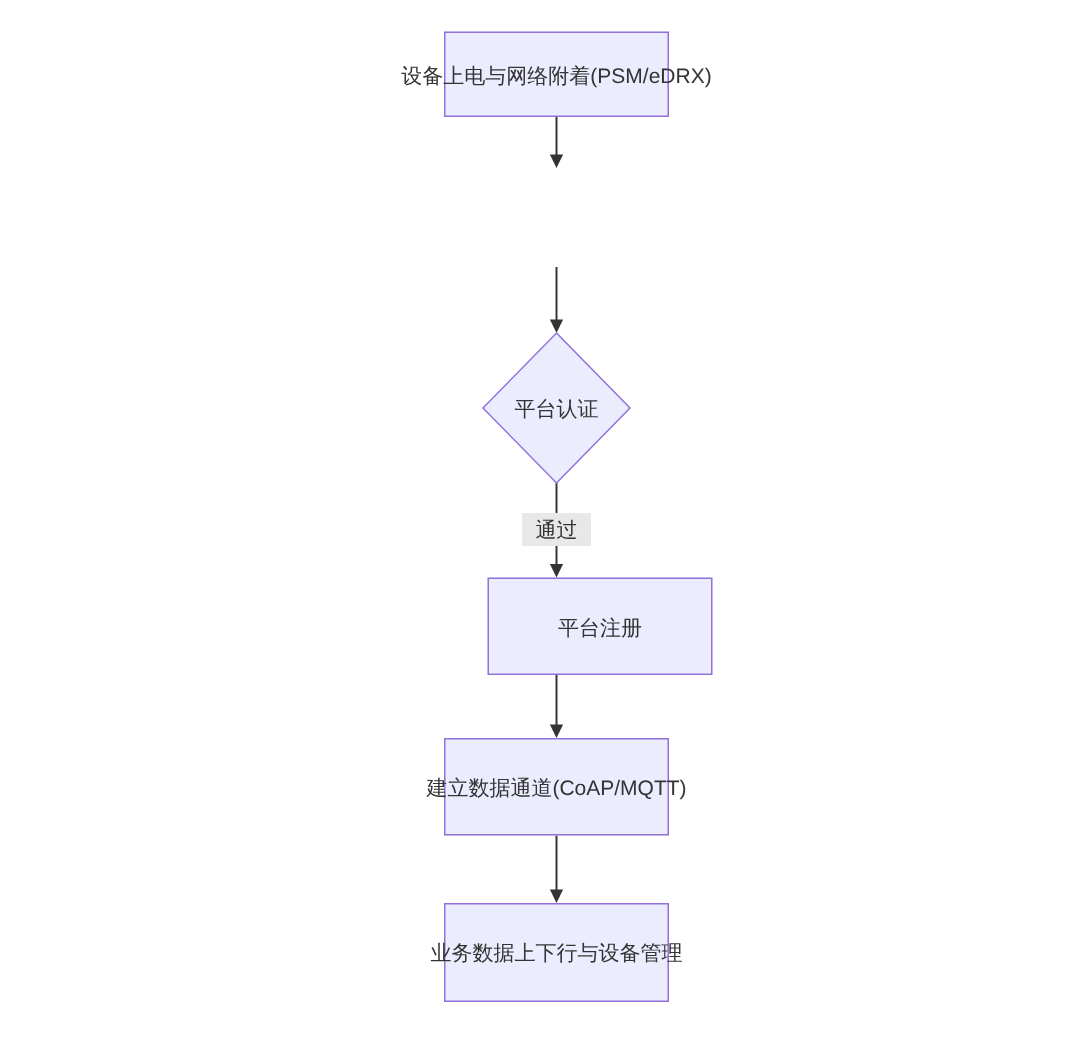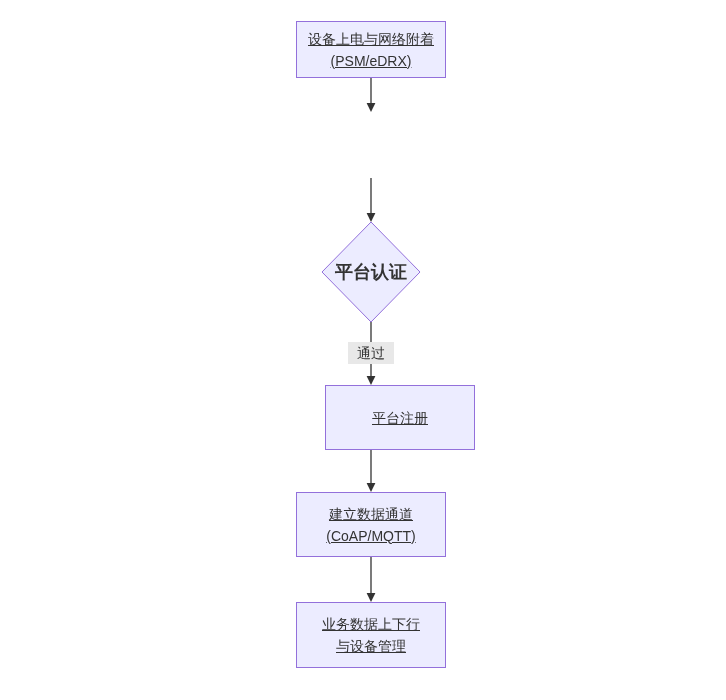--- a/index.html
+++ b/index.html
@@ -21,34 +21,33 @@
   .edges{position:absolute;left:0;top:0;width:726px;height:700px;}
   .edge-line{stroke:var(--arrow);stroke-width:1.3;fill:none;}
   .arrowhead{fill:var(--arrow);stroke:none;}
   .diamond{fill:var(--node-fill);stroke:var(--node-border);stroke-width:1;}
   .node{
     position:absolute;
     box-sizing:border-box;
     background:var(--node-fill);
     border:1px solid var(--node-border);
     color:var(--text);
-    display:flex;flex-direction:column;
+    display:flex;
     align-items:center;justify-content:center;
     font-size:14px;line-height:22px;
     text-align:center;
     white-space:nowrap;
-    text-decoration:underline;
   }
   .node-line{pointer-events:none;}
   .diamond-label{
     position:absolute;
     left:321px;top:261px;width:100px;height:22px;
     color:var(--text);
-    font-size:18px;line-height:22px;
-    text-align:center;white-space:nowrap;font-weight:bold;
+    font-size:14px;line-height:22px;
+    text-align:center;white-space:nowrap;
   }
   .edge-label{
     position:absolute;
     left:371px;top:353px;
     transform:translate(-50%,-50%);
     background:var(--edge-label-bg);
     color:var(--text);
     font-size:14px;line-height:20px;
     padding:1px 9px;
     white-space:nowrap;

